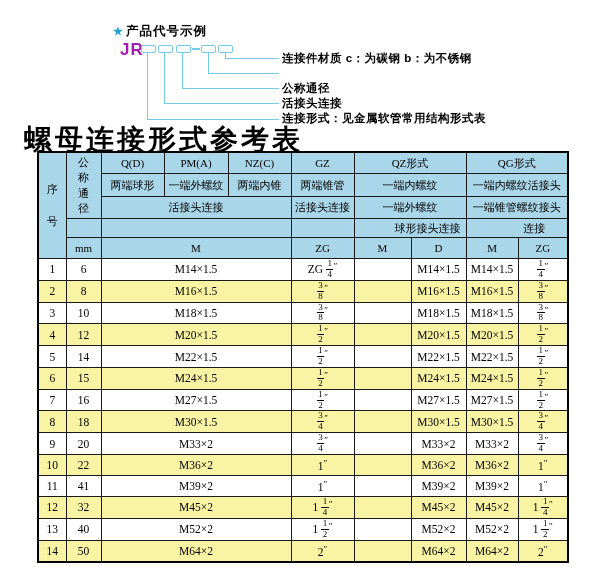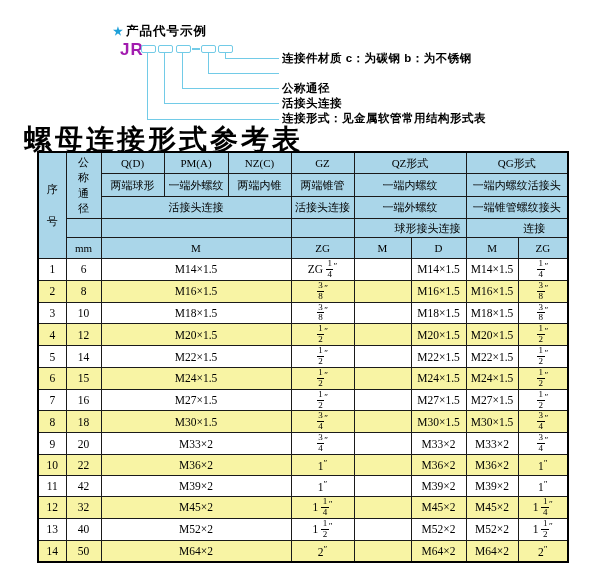--- a/index.html
+++ b/index.html
@@ -283,21 +283,21 @@
           <td colspan="1">22</td>
           <td colspan="3">M36×2</td>
           <td colspan="1">1<span class="q">″</span></td>
           <td colspan="1"></td>
           <td colspan="1">M36×2</td>
           <td colspan="1">M36×2</td>
           <td colspan="1">1<span class="q">″</span></td>
         </tr>
         <tr>
           <td colspan="1">11</td>
-          <td colspan="1">42</td>
+          <td colspan="1">41</td>
           <td colspan="3">M39×2</td>
           <td colspan="1">1<span class="q">″</span></td>
           <td colspan="1"></td>
           <td colspan="1">M39×2</td>
           <td colspan="1">M39×2</td>
           <td colspan="1">1<span class="q">″</span></td>
         </tr>
         <tr class="alt">
           <td colspan="1">12</td>
           <td colspan="1">32</td>

